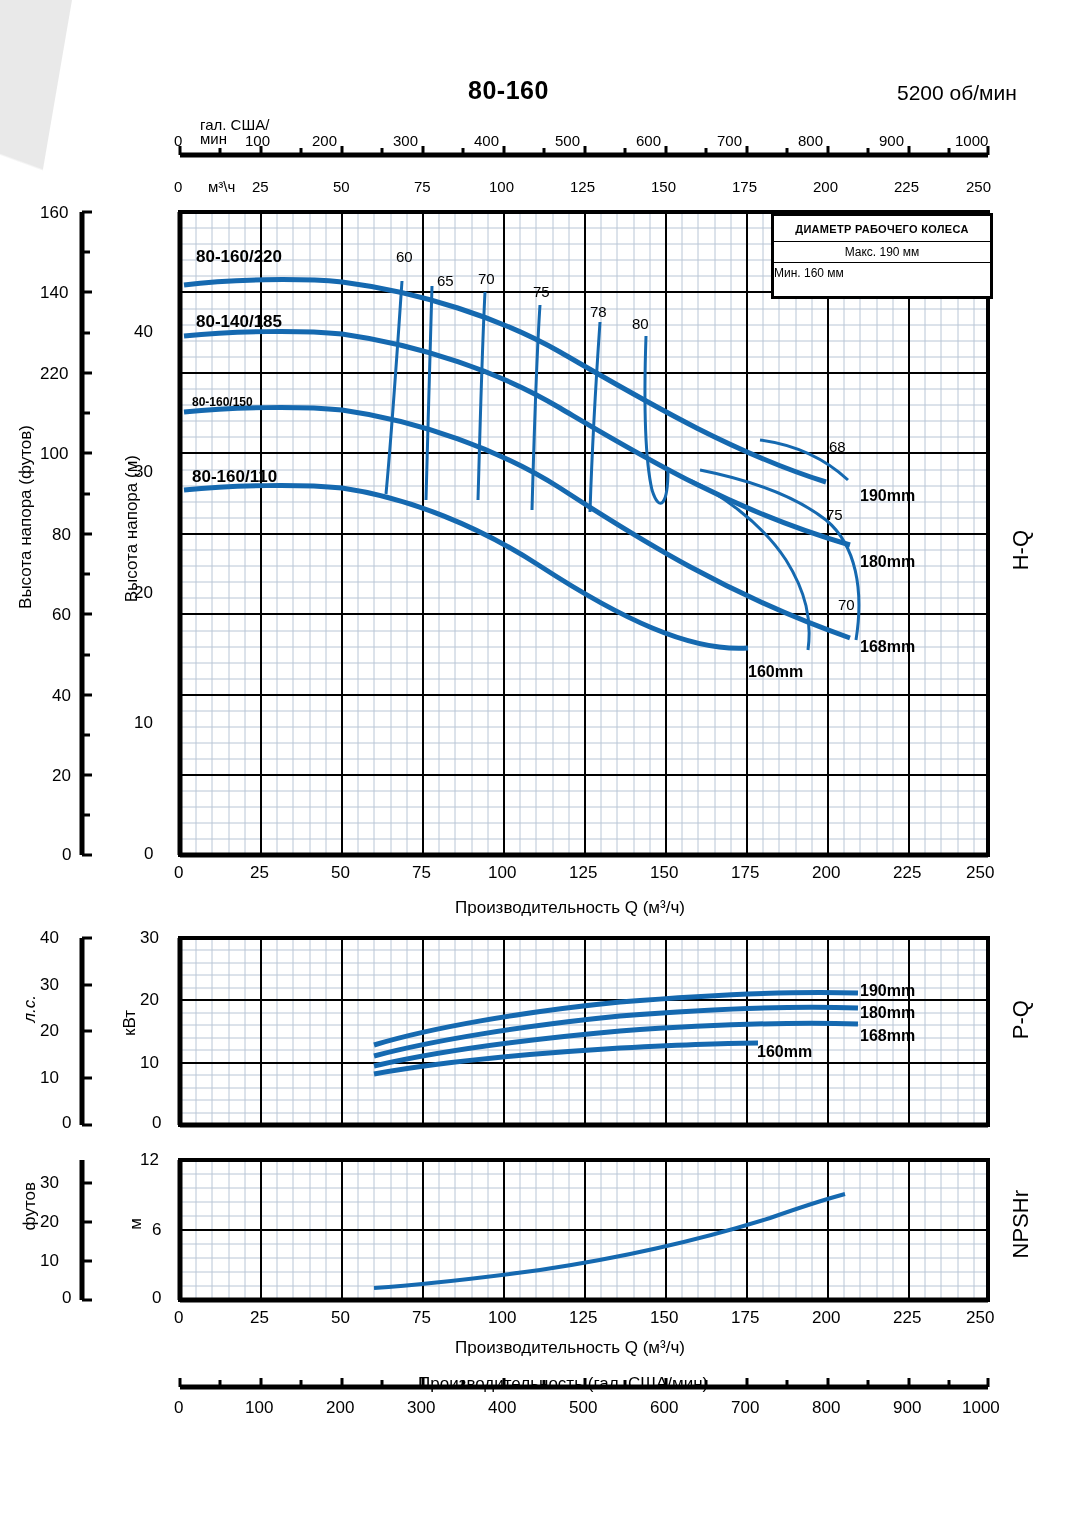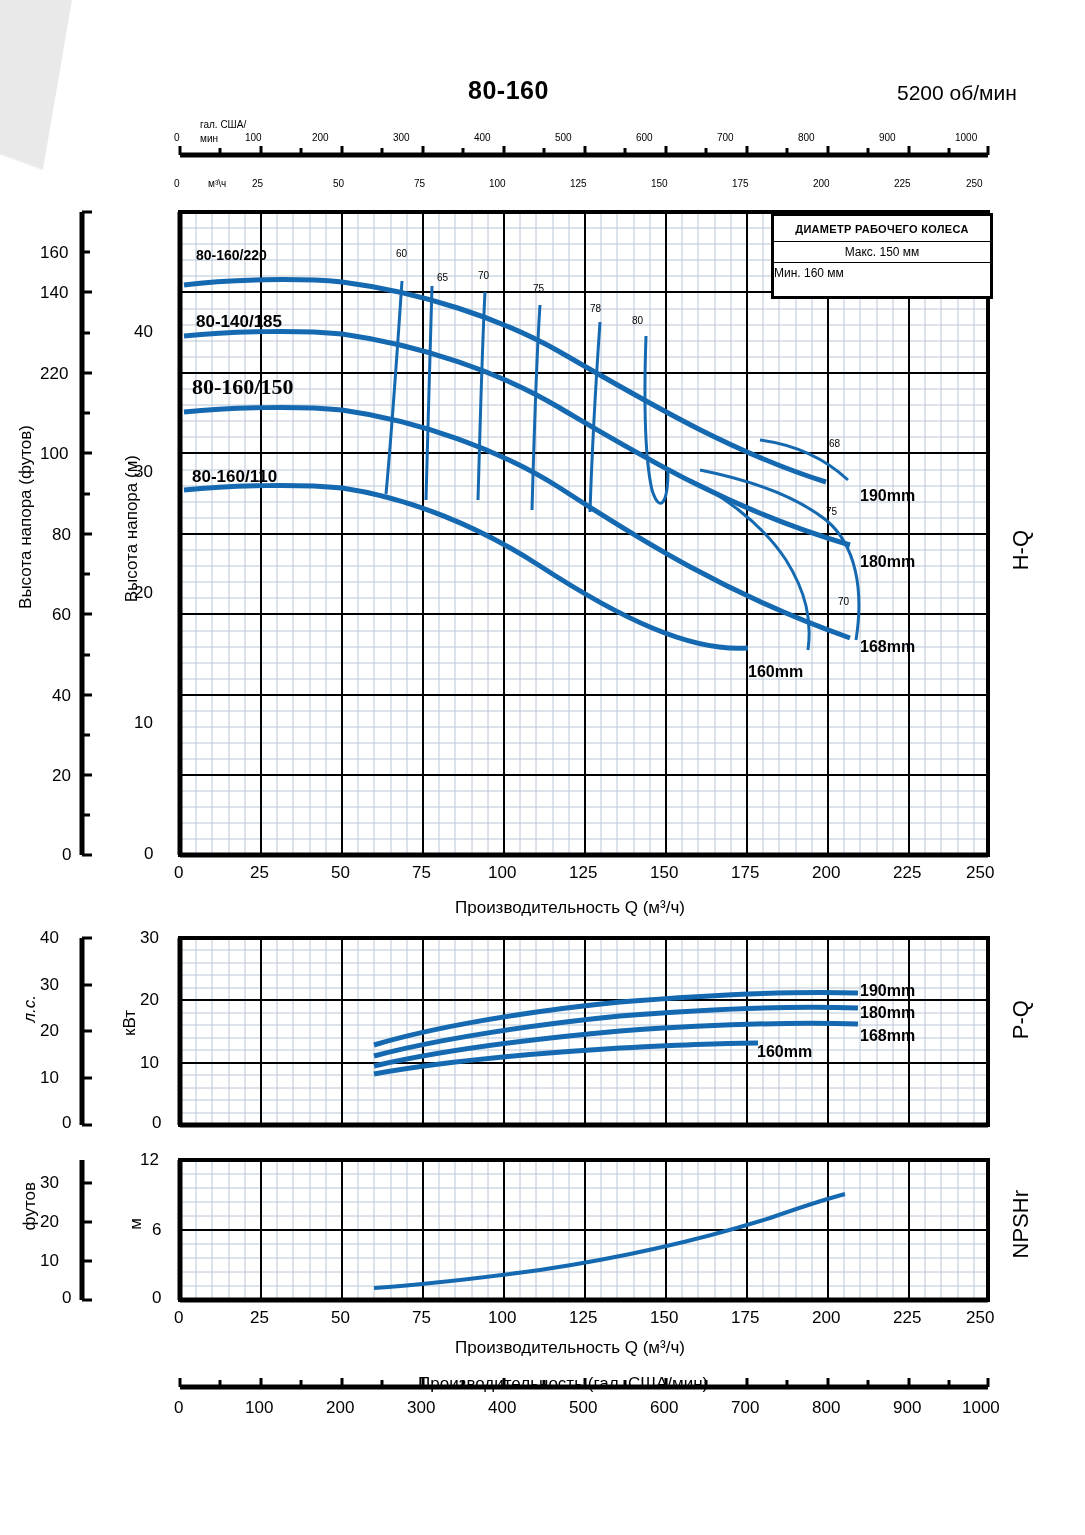--- a/index.html
+++ b/index.html
@@ -5,21 +5,21 @@
   html,body{margin:0;padding:0;}
   body{
     width:1085px;height:1535px;position:relative;background:#ffffff;
     font-family:"Liberation Sans", sans-serif;color:#000;
     overflow:hidden;
   }
   .abs{position:absolute;}
   .ttl{font-weight:bold;font-size:25px;letter-spacing:.5px;}
   .rpm{font-size:21px;}
   .axlab{font-size:17px;}
-  .small{font-size:10px;}
+  .small{font-size:15px;}
   .vert{writing-mode:vertical-rl;transform:rotate(180deg);}
   .bold{font-weight:bold;}
   svg{display:block;}
   .corner{
     position:absolute;left:0;top:0;width:110px;height:420px;
     background:linear-gradient(200deg,#e9e9e9 0%, #e9e9e9 42%, #ffffff 42.5%);
     clip-path:polygon(0 0, 72px 0, 0 420px);
   }
 </style>
 </head>
@@ -427,45 +427,45 @@
 <div class="abs small" style="left:489px;top:178px;">100</div>
 <div class="abs small" style="left:570px;top:178px;">125</div>
 <div class="abs small" style="left:651px;top:178px;">150</div>
 <div class="abs small" style="left:732px;top:178px;">175</div>
 <div class="abs small" style="left:813px;top:178px;">200</div>
 <div class="abs small" style="left:894px;top:178px;">225</div>
 <div class="abs small" style="left:966px;top:178px;">250</div>
 
 <div class="abs" style="left:771px;top:213px;width:216px;height:80px;border:3px solid #000;background:#fff;">
   <div style="text-align:center;font-size:11px;font-weight:bold;padding-top:7px;letter-spacing:.3px;">ДИАМЕТР РАБОЧЕГО КОЛЕСА</div>
-  <div style="border-top:1.5px solid #000;margin-top:6px;text-align:center;font-size:12px;padding:3px 0;">Макс. 150 мм</div>
+  <div style="border-top:1.5px solid #000;margin-top:6px;text-align:center;font-size:12px;padding:3px 0;">Макс. 190 мм</div>
   <div style="border-top:1.5px solid #000;text-align:left;font-size:12px;padding:3px 0;">Мин. 160 мм</div>
 </div>
 
-<div class="abs bold" style="left:196px;top:247px;font-size:14px;">80-160/220</div>
+<div class="abs bold" style="left:196px;top:247px;font-size:17px;">80-160/220</div>
 <div class="abs bold" style="left:196px;top:312px;font-size:17px;">80-140/185</div>
-<div class="abs bold" style="left:192px;top:374px;font-size:22px;font-family:Liberation Serif, serif;">80-160/150</div>
+<div class="abs bold" style="left:192px;top:395px;font-size:12px;">80-160/150</div>
 <div class="abs bold" style="left:192px;top:467px;font-size:17px;">80-160/110</div>
 
 <div class="abs small" style="left:396px;top:248px;">60</div>
 <div class="abs small" style="left:437px;top:272px;">65</div>
 <div class="abs small" style="left:478px;top:270px;">70</div>
 <div class="abs small" style="left:533px;top:283px;">75</div>
 <div class="abs small" style="left:590px;top:303px;">78</div>
 <div class="abs small" style="left:632px;top:315px;">80</div>
 <div class="abs small" style="left:829px;top:438px;">68</div>
 <div class="abs small" style="left:826px;top:506px;">75</div>
 <div class="abs small" style="left:838px;top:596px;">70</div>
 
 <div class="abs bold" style="left:860px;top:487px;font-size:16px;">190mm</div>
 <div class="abs bold" style="left:860px;top:553px;font-size:16px;">180mm</div>
 <div class="abs bold" style="left:860px;top:638px;font-size:16px;">168mm</div>
 <div class="abs bold" style="left:748px;top:663px;font-size:16px;">160mm</div>
 
-<div class="abs axlab" style="left:40px;top:203px;margin-top:40px;">160</div>
+<div class="abs axlab" style="left:40px;top:203px;">160</div>
 <div class="abs axlab" style="left:40px;top:283px;">140</div>
 <div class="abs axlab" style="left:40px;top:364px;">220</div>
 <div class="abs axlab" style="left:40px;top:444px;">100</div>
 <div class="abs axlab" style="left:52px;top:525px;">80</div>
 <div class="abs axlab" style="left:52px;top:605px;">60</div>
 <div class="abs axlab" style="left:52px;top:686px;">40</div>
 <div class="abs axlab" style="left:52px;top:766px;">20</div>
 <div class="abs axlab" style="left:62px;top:845px;">0</div>
 
 <div class="abs axlab" style="left:144px;top:844px;">0</div>

